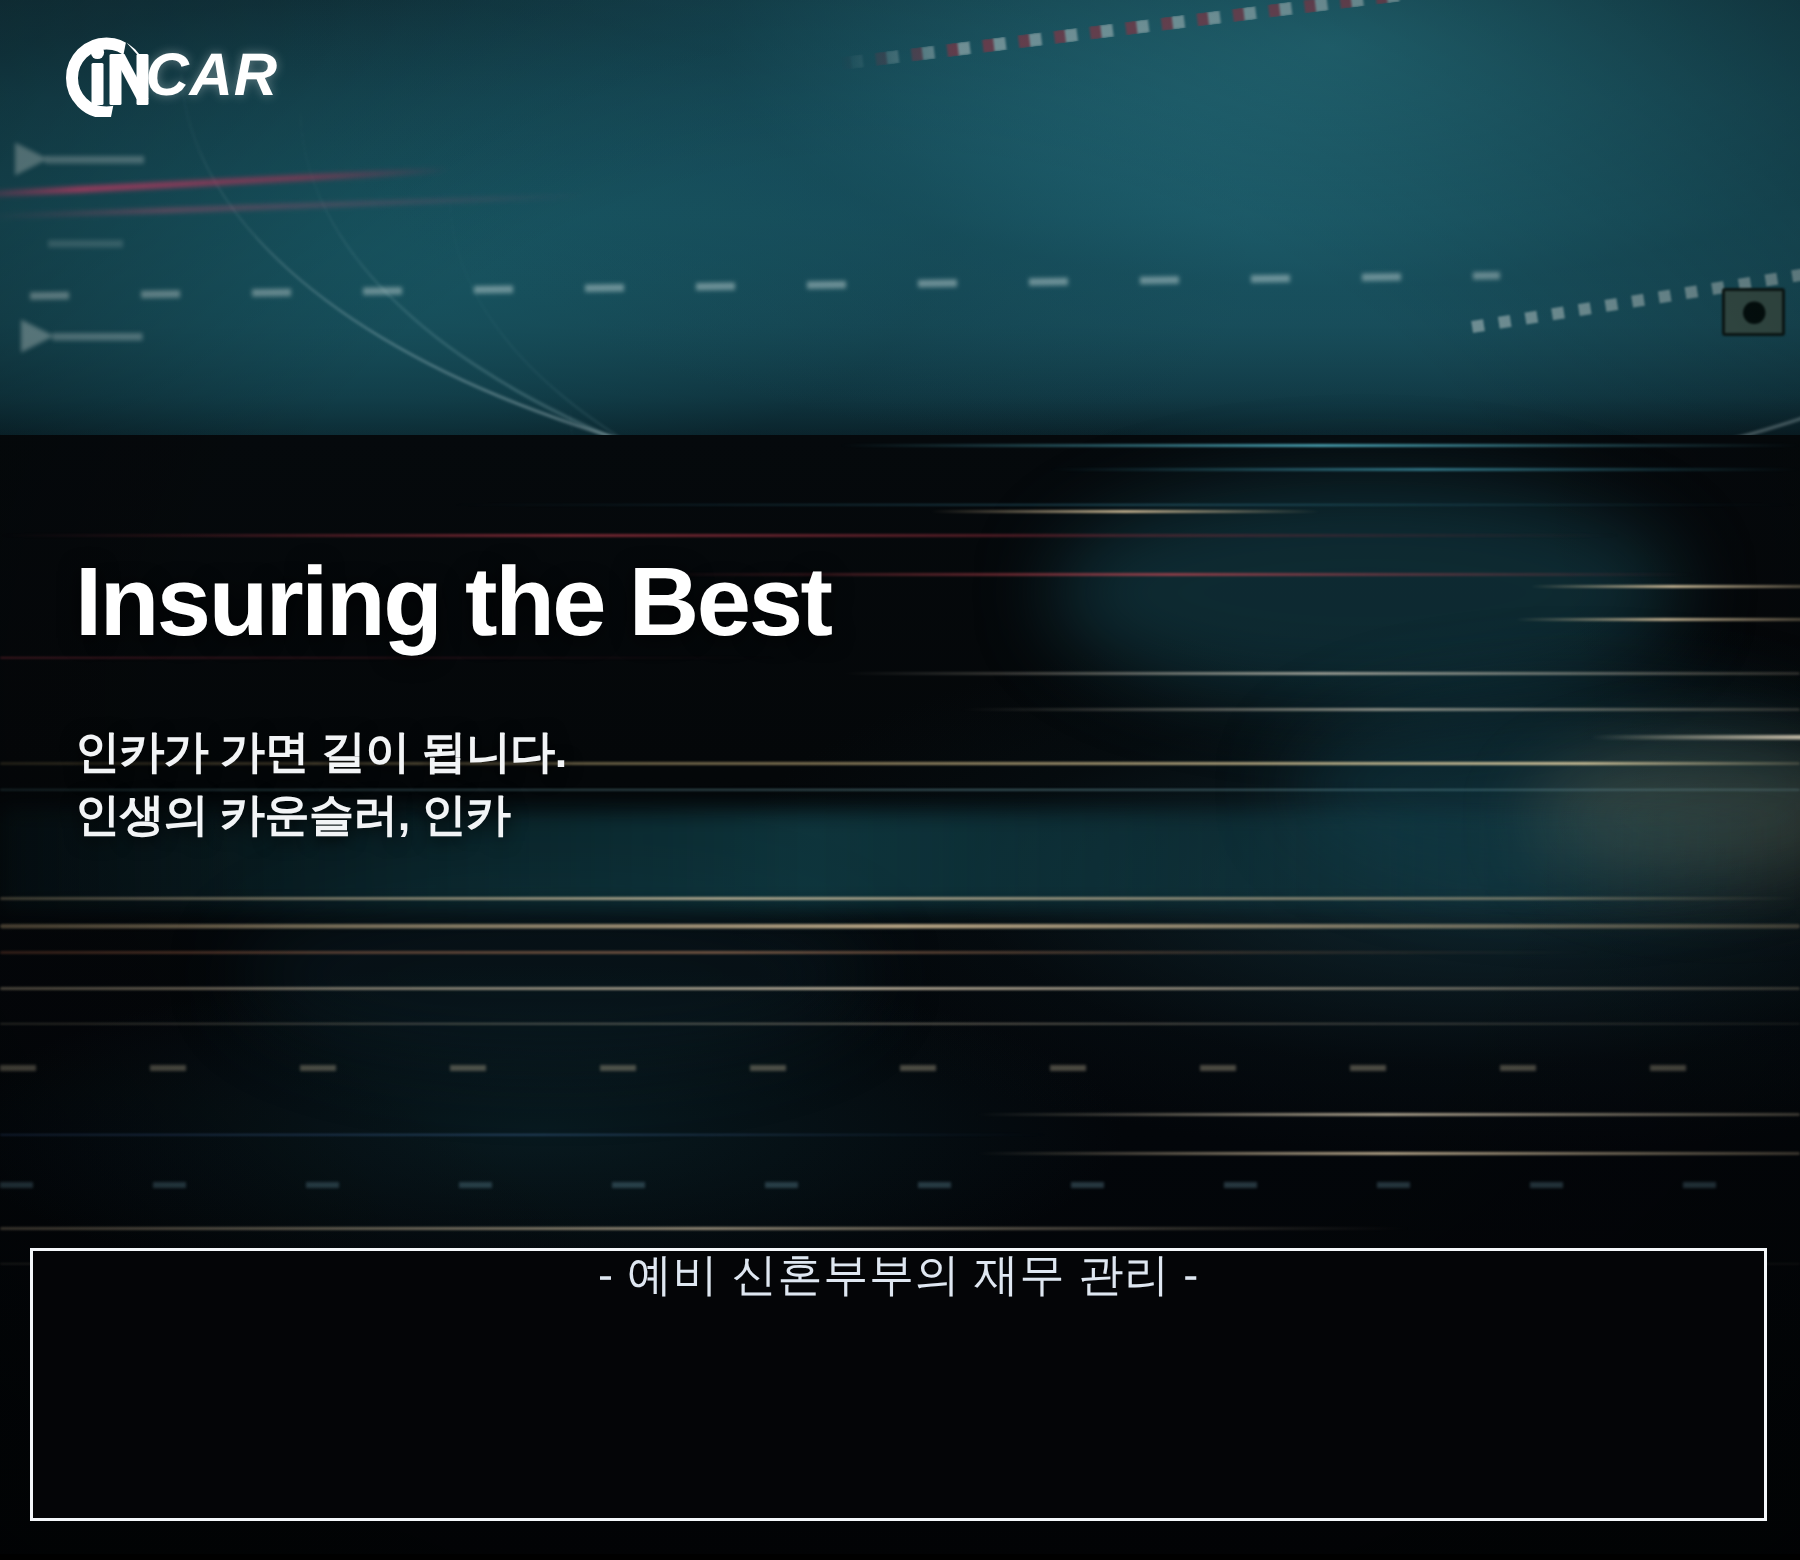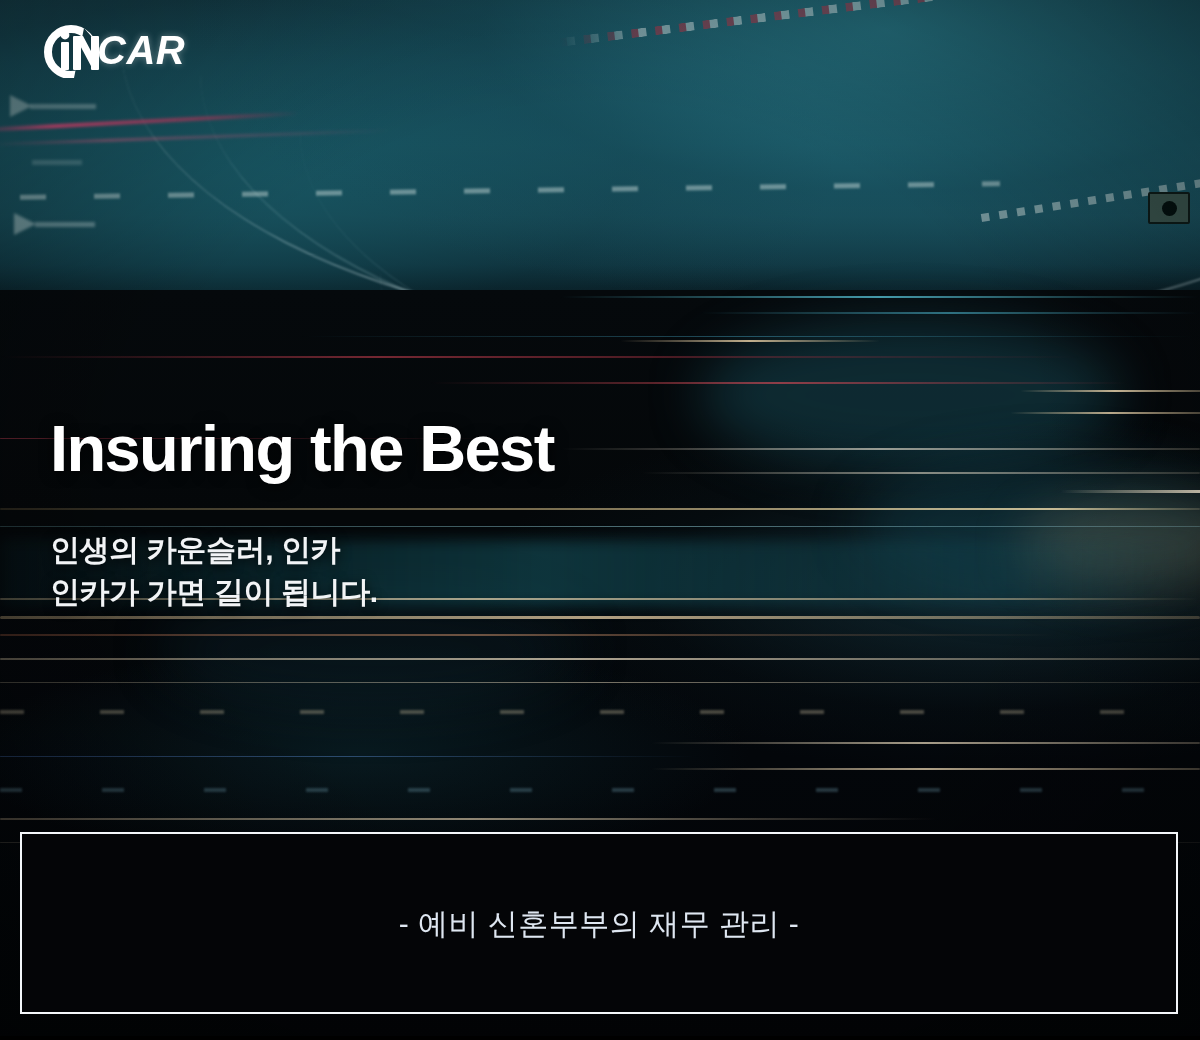--- a/index.html
+++ b/index.html
@@ -210,21 +210,20 @@
     text-shadow: 0 0 7px rgba(255,255,255,.35);
     font-family: "Liberation Sans", "DejaVu Sans", sans-serif;
   }
 
   
   .hero {
     position: absolute;
     left: 50px;
     top: 366px;
     width: 830px;
-    margin-top: 48px;
   }
   .hero-title {
     margin: 0;
     color: #ffffff;
     font-size: 65px;
     line-height: 1.09;
     font-weight: 700;
     letter-spacing: -1.6px;
     text-shadow: 0 2px 14px rgba(0,0,0,.85);
     font-family: "Liberation Sans", "DejaVu Sans", sans-serif;
@@ -245,22 +244,22 @@
   .panel {
     position: absolute;
     left: 20px;
     top: 832px;
     width: 1158px;
     height: 182px;
     border: 2px solid #f4f7fa;
     background: #040507;
     box-sizing: border-box;
     display: flex;
-    flex-direction: column;
-    align-items: center;
+    flex-direction: row;
+    align-items: flex-start;
     justify-content: center;
   }
   .panel-eyebrow {
     margin: 0;
     color: #dfe7f1;
     font-size: 30px;
     font-weight: 400;
     letter-spacing: .5px;
     line-height: 1.1;
   }
@@ -380,22 +379,22 @@
       <path d="M31 14 L39 14 L55 44 L47 44 Z" fill="#ffffff"></path>
     </svg>
     <span class="logo-word">CAR</span>
   </div>
 
   <div class="hero">
     <h1 class="hero-title">
       <span>Insuring the Best</span>
     </h1>
     <p class="hero-sub">
+      <span>인카가 가면 길이 됩니다.</span>
       <span>인생의 카운슬러, 인카</span>
-      <span>인카가 가면 길이 됩니다.</span>
     </p>
   </div>
 
   <div class="panel">
     <p class="panel-eyebrow">- 예비 신혼부부의 재무 관리 -</p>
   </div>
 
 </div>
 
 </body></html>

